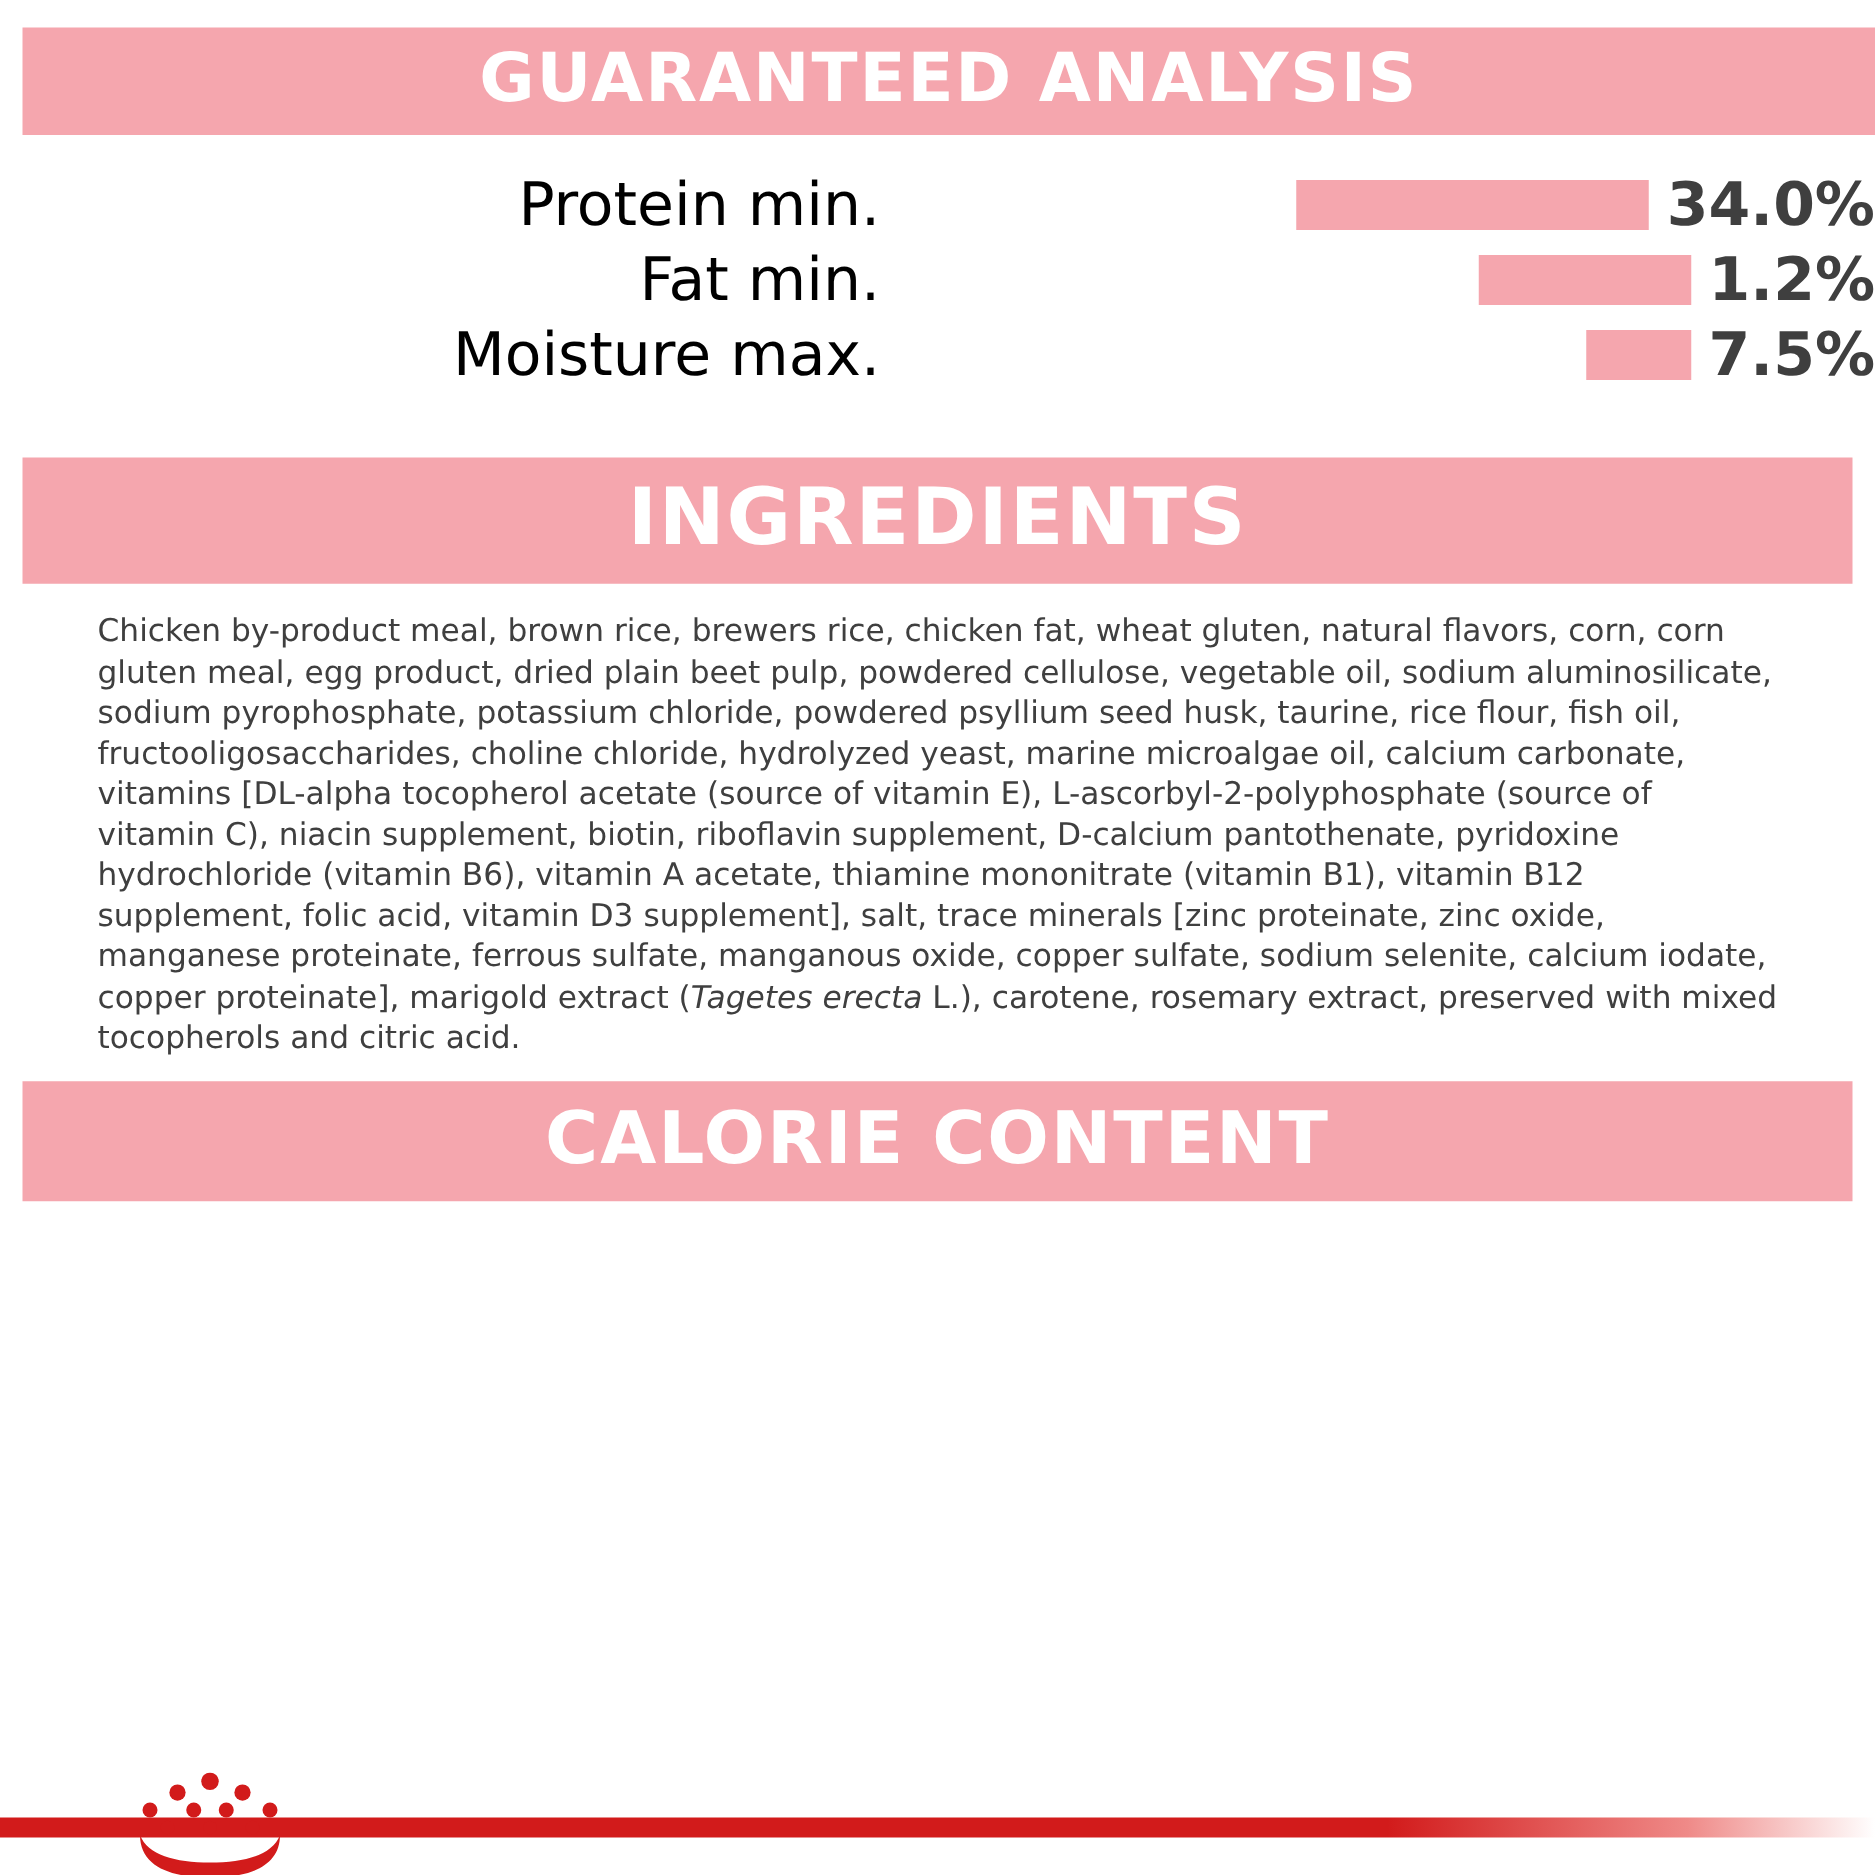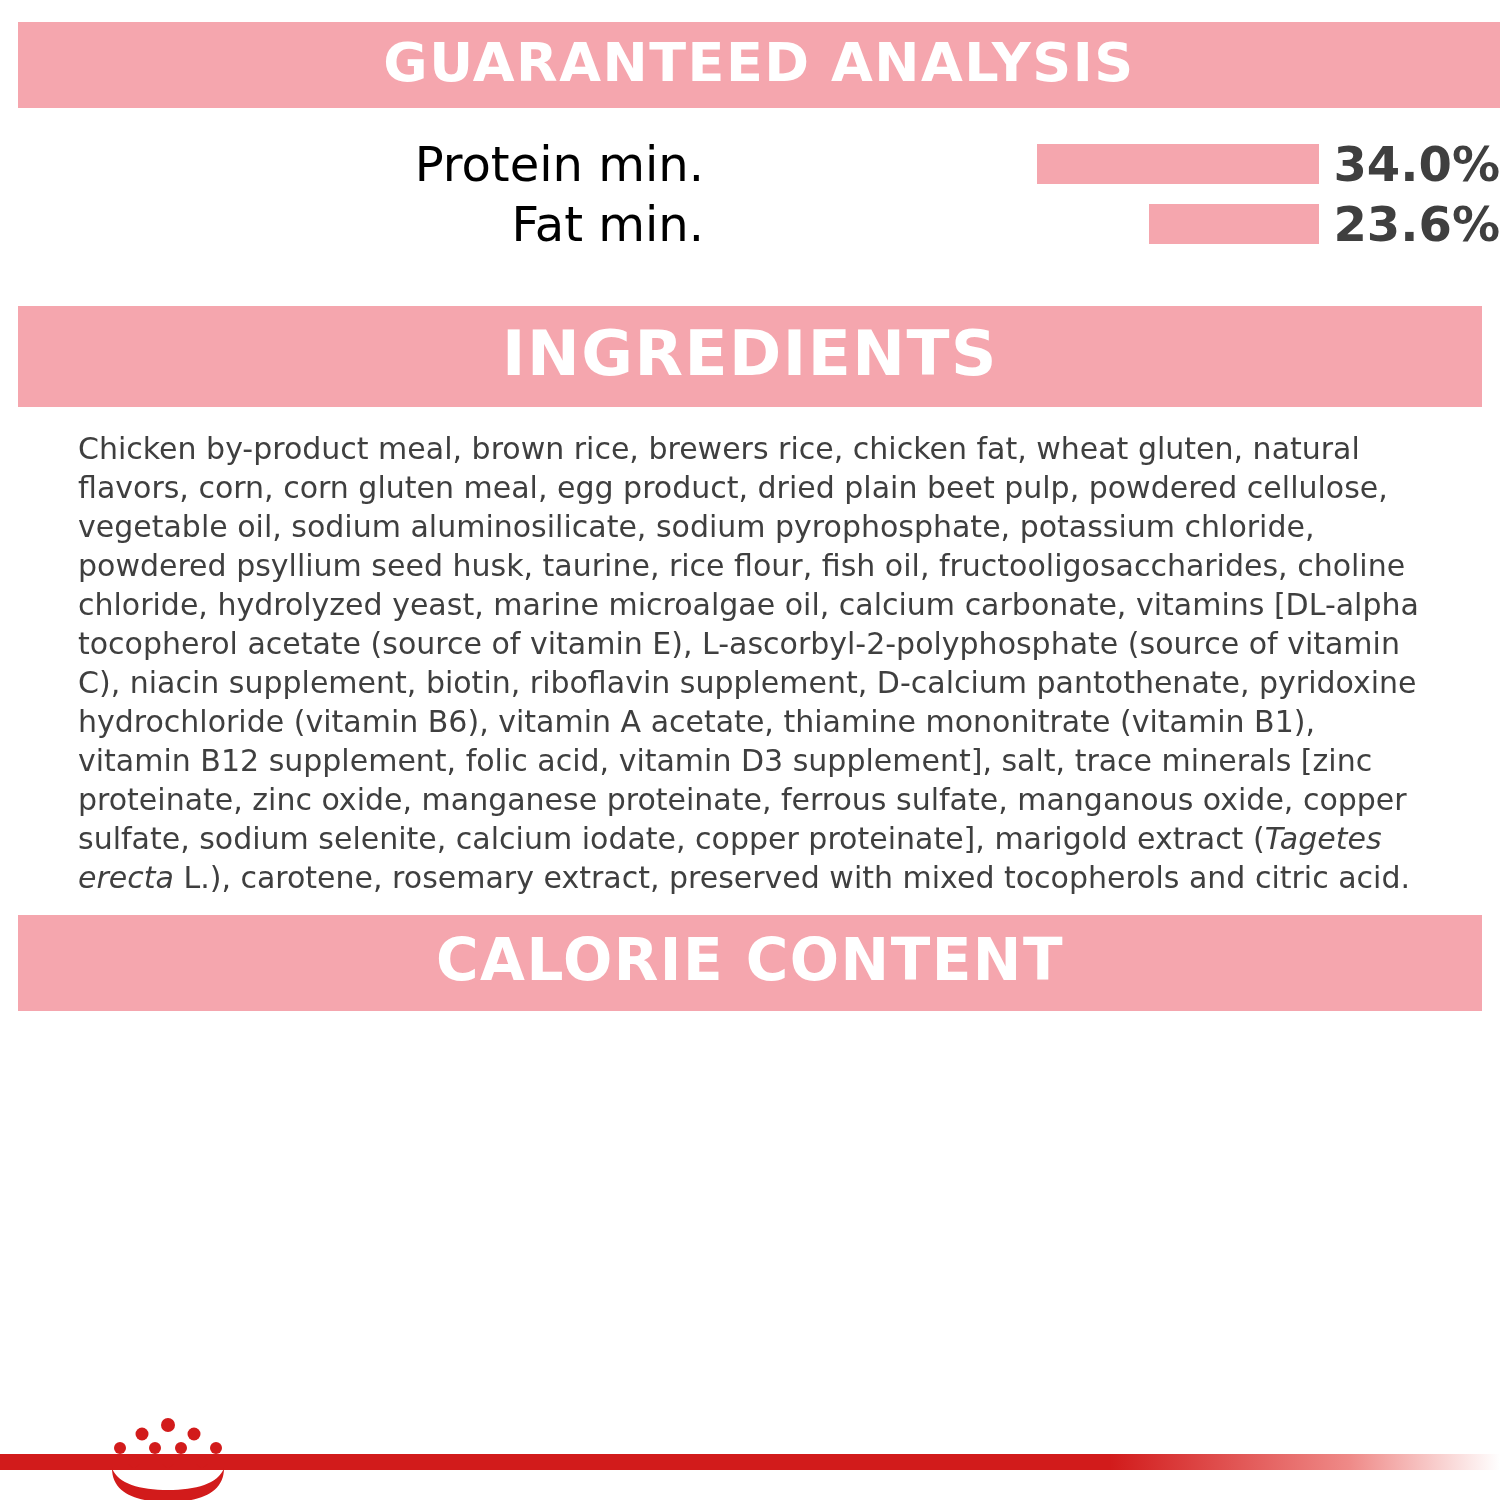--- a/index.html
+++ b/index.html
@@ -83,21 +83,21 @@
     font-weight: bold;
     color: #3f3f3f;
     vertical-align: middle;
     padding-left: 14px;
   }
 
   
   .body-copy {
     margin: 0 78px;
     padding: 22px 0 18px 0;
-    font-size: 30px;
+    font-size: 25px;
     line-height: 1.30;
     color: #3f3f3f;
     text-align: left;
   }
   .body-copy em { font-style: italic; }
 
   .calorie-copy {
     margin: 0 78px;
     padding: 28px 0 0 0;
     font-size: 30.5px;
@@ -140,21 +140,27 @@
     <tbody>
       <tr class="ga-row">
         <td class="ga-label">Protein min.</td>
         <td class="ga-barcell">
           <span class="ga-bar" style="width:282px"></span><span class="ga-value">34.0%</span>
         </td>
       </tr>
       <tr class="ga-row">
         <td class="ga-label">Fat min.</td>
         <td class="ga-barcell">
-          <span class="ga-bar" style="width:170px"></span><span class="ga-value">23.6%</span>
+          <span class="ga-bar" style="width:170px"></span><span class="ga-value">1.2%</span>
+        </td>
+      </tr>
+      <tr class="ga-row">
+        <td class="ga-label">Moisture max.</td>
+        <td class="ga-barcell">
+          <span class="ga-bar" style="width:84px"></span><span class="ga-value">7.5%</span>
         </td>
       </tr>
     </tbody>
   </table>
 
   <div style="height:52px"></div>
 
   <div class="band band-ing">INGREDIENTS</div>
 
   <div class="body-copy">

